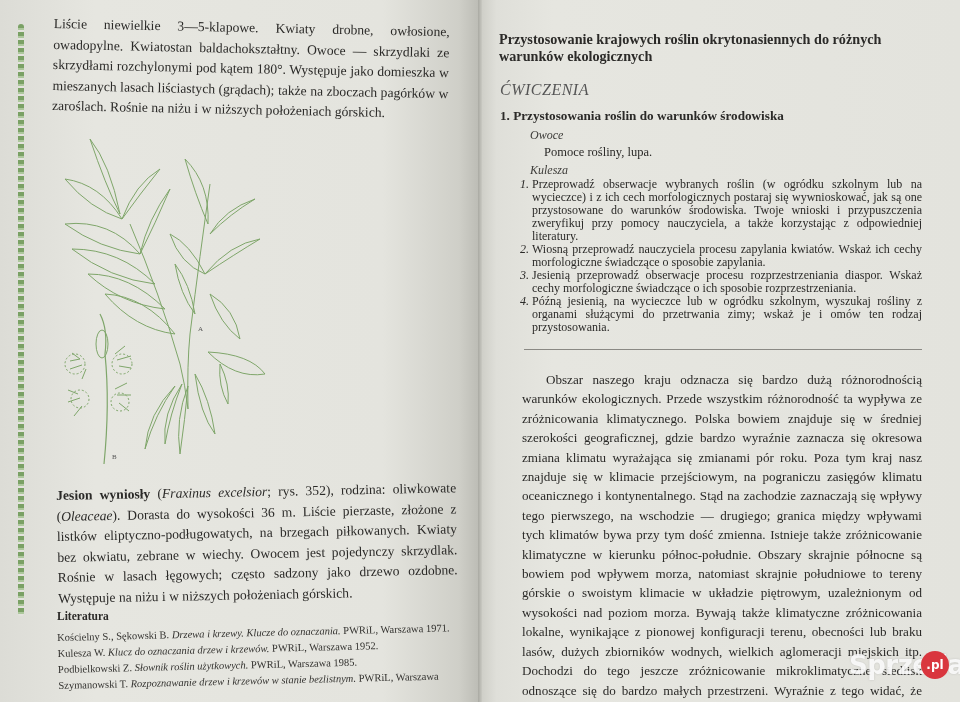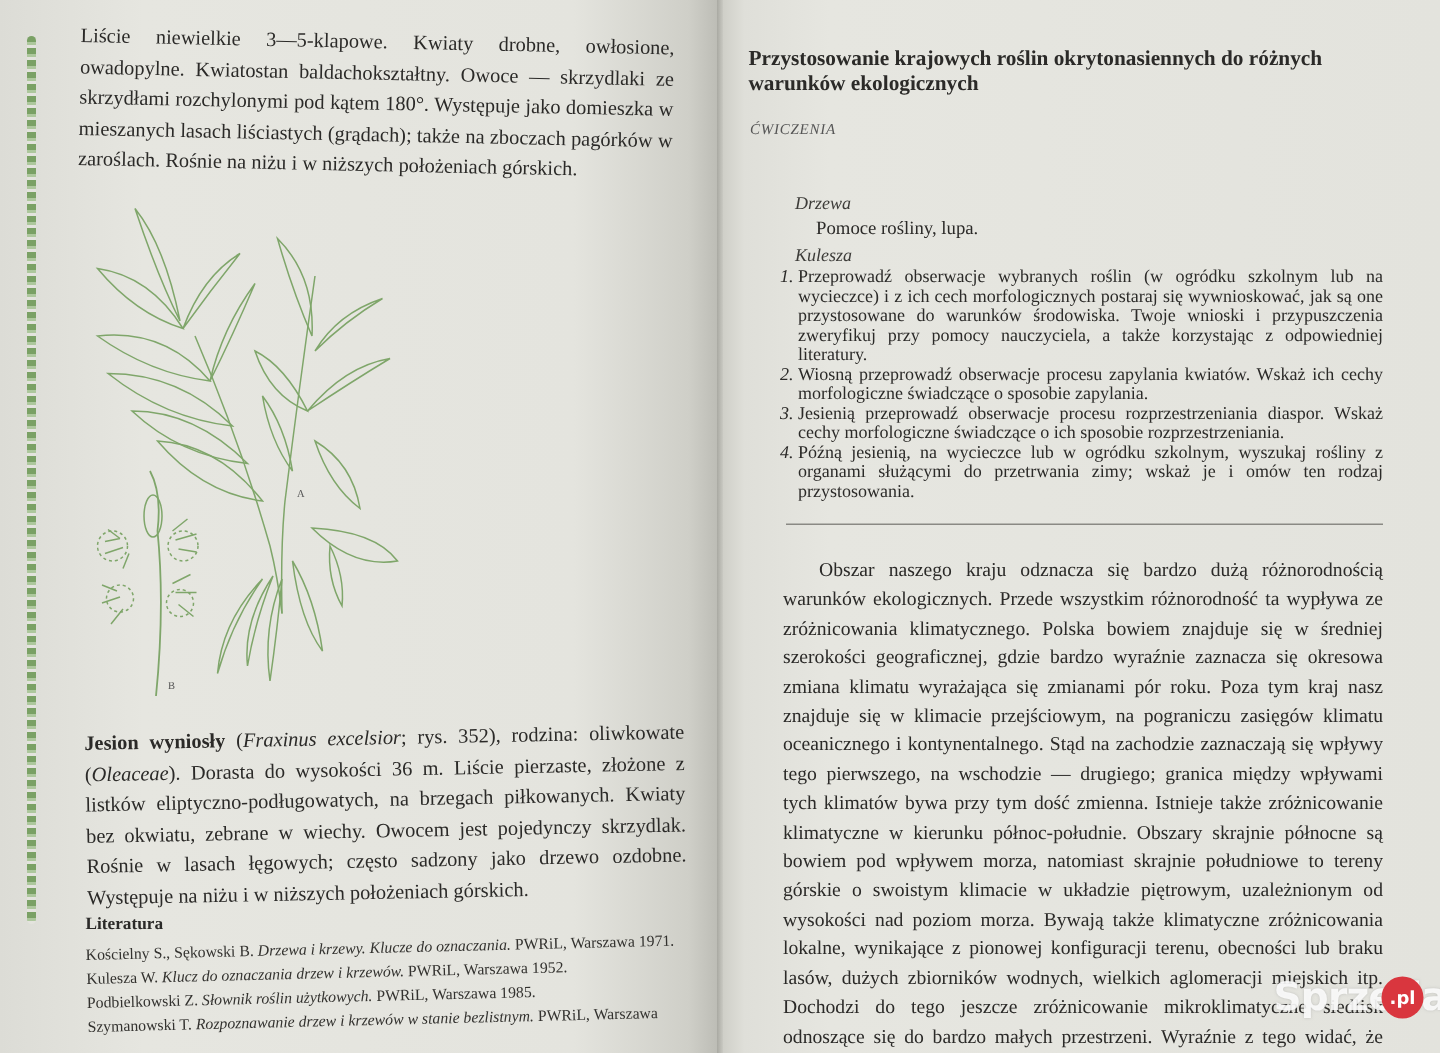--- a/index.html
+++ b/index.html
@@ -39,21 +39,21 @@
     .species-para .bold { font-weight: bold; }
     .species-para i { font-style: italic; }
 
     .lit-title { position: absolute; left: 57px; top: 610px; font-weight: bold; font-size: 11.5px; }
     .lit-list { position: absolute; left: 57px; top: 630px; width: 410px; font-size: 10.5px; line-height: 16px; transform: rotate(-1.4deg); transform-origin: left top; color: #33322f; }
     .lit-item { padding-left: 14px; text-indent: -14px; }
     .lit-item i { font-style: italic; }
 
     
     .r-title { position: absolute; left: 17px; top: 31px; width: 440px; font-weight: bold; font-size: 14.2px; line-height: 17px; }
-    .r-section { position: absolute; left: 18px; top: 81px; font-style: italic; font-size: 10px; letter-spacing: .5px; color: #555; }
+    .r-section { position: absolute; left: 18px; top: 81px; font-style: italic; font-size: 16px; letter-spacing: .5px; color: #555; }
     .r-h2 { position: absolute; left: 18px; top: 108px; font-weight: bold; font-size: 13.2px; }
     .r-label { position: absolute; font-style: italic; font-size: 12px; color: #3d3c39; }
     .r-aids { position: absolute; left: 62px; top: 145px; font-size: 12.5px; }
     .r-tasks { position: absolute; left: 38px; top: 178px; width: 402px; font-size: 12px; line-height: 13px; }
     .task { display: flex; text-align: justify; }
     .task .num { width: 12px; font-style: italic; flex-shrink: 0; }
     .task .txt { flex: 1; }
     .rule { position: absolute; left: 42px; top: 349px; width: 398px; height: 1px; background: #8a8984; }
     .r-body { position: absolute; left: 40px; top: 370px; width: 400px; font-size: 13.1px; line-height: 19.4px; text-align: justify; }
     .r-body p { text-indent: 24px; }
@@ -127,33 +127,34 @@
       <div class="lit-item"><span>Podbielkowski Z. </span><i>Słownik roślin użytkowych.</i><span> PWRiL, Warszawa 1985.</span></div>
       <div class="lit-item"><span>Szymanowski T. </span><i>Rozpoznawanie drzew i krzewów w stanie bezlistnym.</i><span> PWRiL, Warszawa</span></div>
     </div>
   </div>
 
   <div class="gutter"></div>
 
   <div class="page page-right">
     <h1 class="r-title">Przystosowanie krajowych roślin okrytonasiennych do różnych warunków ekologicznych</h1>
     <div class="r-section">ĆWICZENIA</div>
+    <h2 class="r-h2">1. Przystosowania roślin do warunków środowiska</h2>
 
-    <div class="r-label" style="left:48px; top:128px;">Drzewa</div>
+    <div class="r-label" style="left:48px; top:128px;">Owoce</div>
     <div class="r-aids">Pomoce rośliny, lupa.</div>
     <div class="r-label" style="left:48px; top:163px;">Kulesza</div>
 
     <div class="r-tasks">
       <div class="task">
           <span class="num">1.</span>
           <span class="txt">Przeprowadź obserwacje wybranych roślin (w ogródku szkolnym lub na wycieczce) i z ich cech morfologicznych postaraj się wywnioskować, jak są one przystosowane do warunków środowiska. Twoje wnioski i przypuszczenia zweryfikuj przy pomocy nauczyciela, a także korzystając z odpowiedniej literatury.</span>
         </div>
       <div class="task">
           <span class="num">2.</span>
-          <span class="txt">Wiosną przeprowadź obserwacje procesu zapylania kwiatów. Wskaż ich cechy morfologiczne świadczące o sposobie zapylania.</span>
+          <span class="txt">Wiosną przeprowadź nauczyciela procesu zapylania kwiatów. Wskaż ich cechy morfologiczne świadczące o sposobie zapylania.</span>
         </div>
       <div class="task">
           <span class="num">3.</span>
           <span class="txt">Jesienią przeprowadź obserwacje procesu rozprzestrzeniania diaspor. Wskaż cechy morfologiczne świadczące o ich sposobie rozprzestrzeniania.</span>
         </div>
       <div class="task">
           <span class="num">4.</span>
           <span class="txt">Późną jesienią, na wycieczce lub w ogródku szkolnym, wyszukaj rośliny z organami służącymi do przetrwania zimy; wskaż je i omów ten rodzaj przystosowania.</span>
         </div>
     </div>

